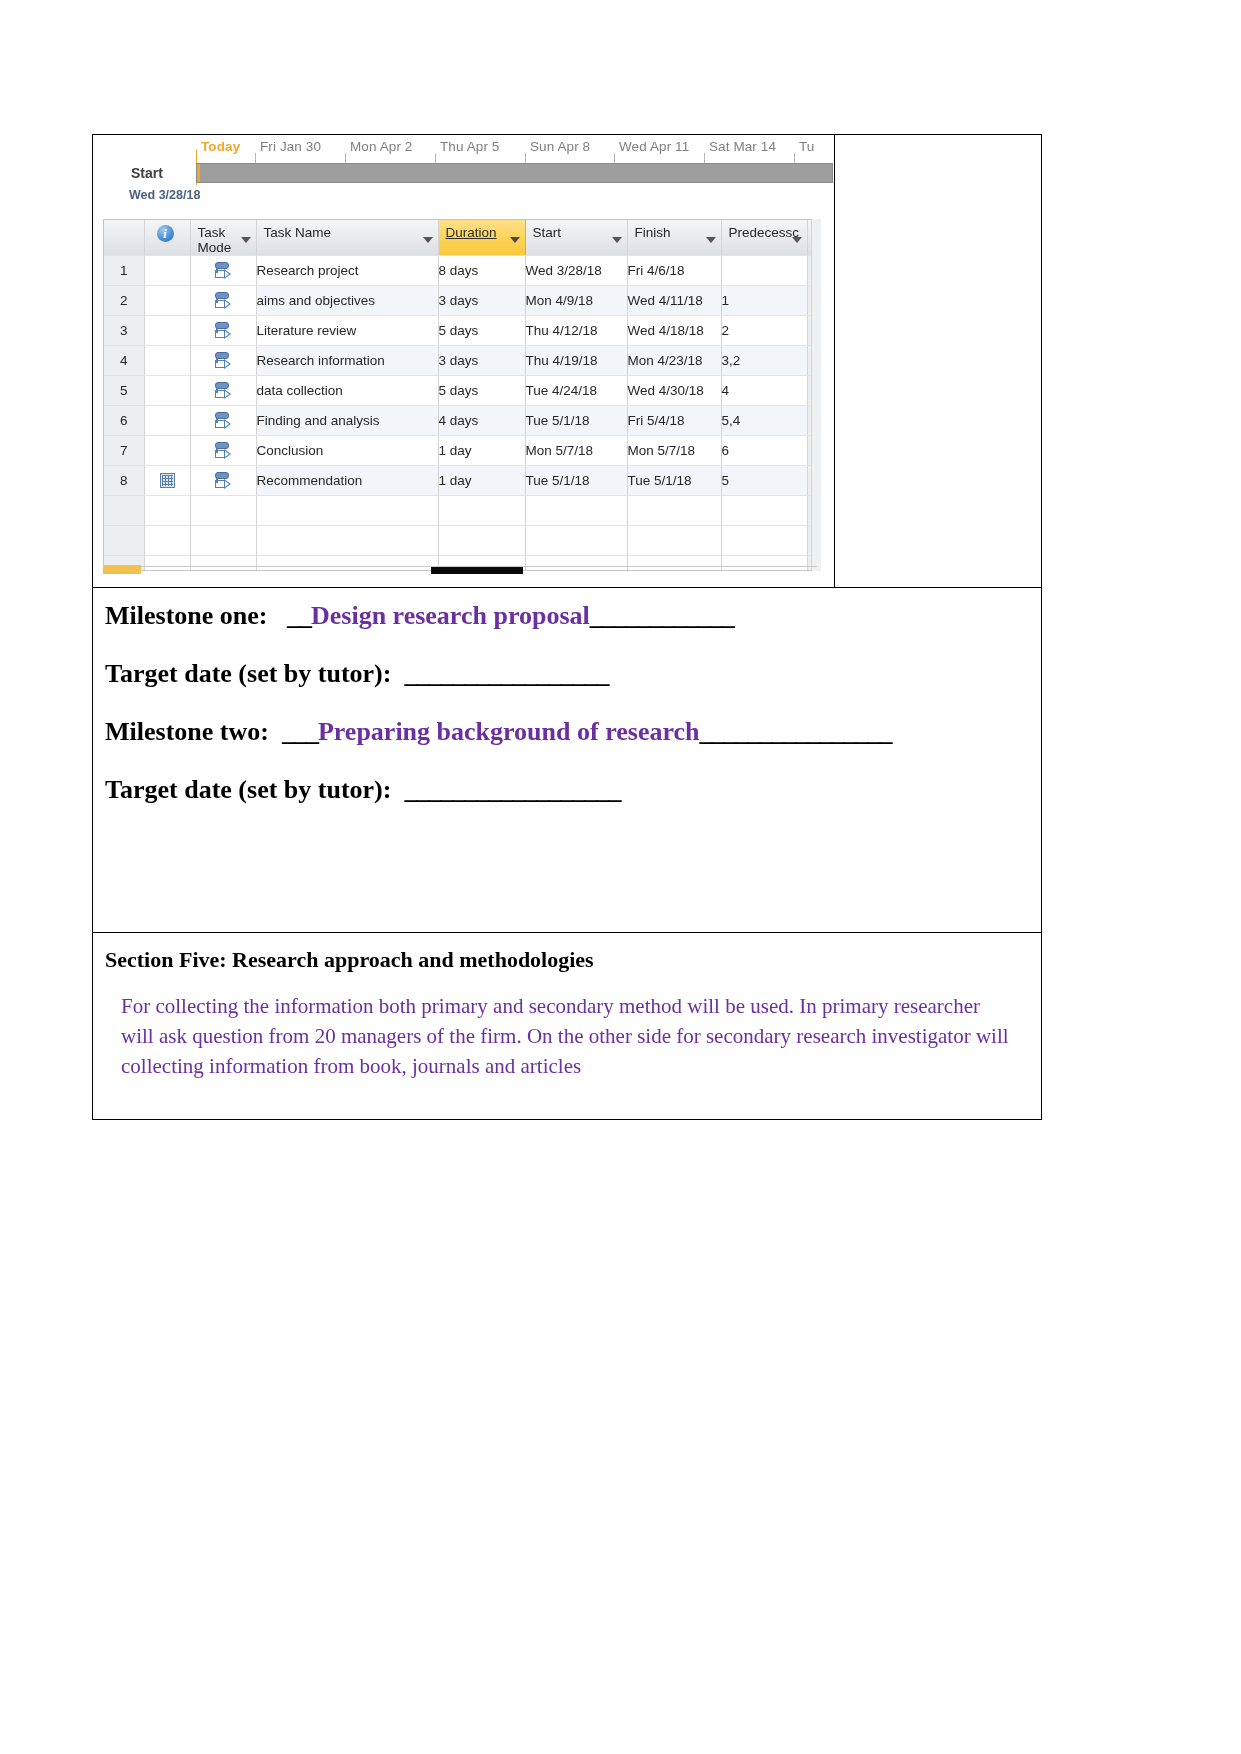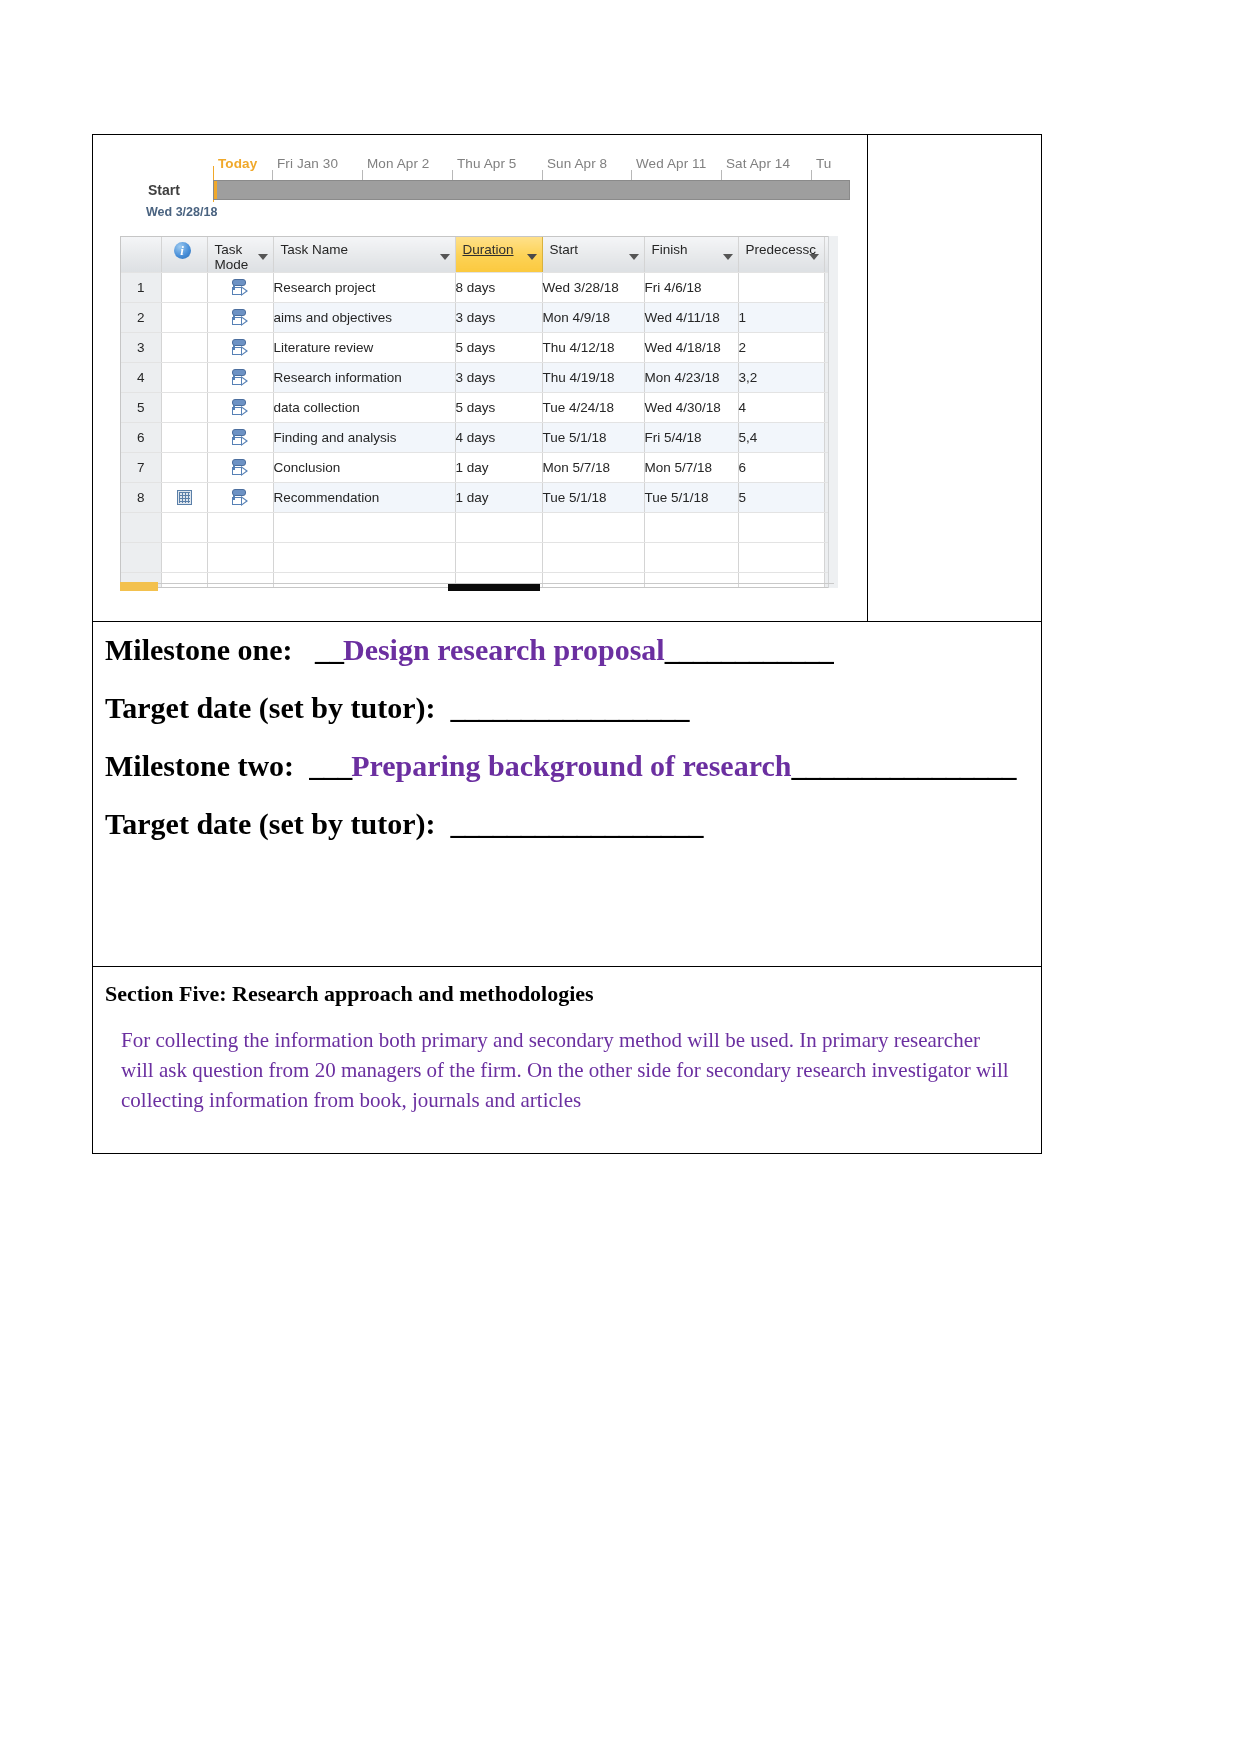--- a/index.html
+++ b/index.html
@@ -27,21 +27,21 @@
   .doc-table {
     position: absolute;
     left: 92px;
     top: 134px;
     width: 950px;
     border-collapse: collapse;
   }
   .doc-cell {
     border: 1.5px solid #000;
     vertical-align: top;
-    padding: 17px;
+    padding: 0;
   }
 
   
   .gantt-wrap {
     position: relative;
     width: 740px;
     height: 452px;
     background: #ffffff;
     overflow: hidden;
   }
@@ -340,21 +340,21 @@
     border-left: 1px solid #d2d4d6;
   }
 
   
   .milestone-cell {
     padding: 14px 12px 40px 12px;
     height: 290px;
   }
   .ms-line {
     font-family: "Liberation Serif", serif;
-    font-size: 30px;
+    font-size: 26px;
     font-weight: bold;
     color: #000;
     margin: 0 0 30px 0;
     line-height: 28px;
     white-space: nowrap;
   }
   .ms-line .fill {
     color: #6B2FA0;
     font-weight: bold;
   }
@@ -405,21 +405,21 @@
                   <div class="tl-label" style="left: 167px;">Fri Jan 30</div>
                   <div class="tl-tick" style="left: 252px;"></div>
                   <div class="tl-label" style="left: 257px;">Mon Apr 2</div>
                   <div class="tl-tick" style="left: 342px;"></div>
                   <div class="tl-label" style="left: 347px;">Thu Apr 5</div>
                   <div class="tl-tick" style="left: 432px;"></div>
                   <div class="tl-label" style="left: 437px;">Sun Apr 8</div>
                   <div class="tl-tick" style="left: 521px;"></div>
                   <div class="tl-label" style="left: 526px;">Wed Apr 11</div>
                   <div class="tl-tick" style="left: 611px;"></div>
-                  <div class="tl-label" style="left: 616px;">Sat Apr 14</div>
+                  <div class="tl-label" style="left: 616px;">Sat Mar 14</div>
                   <div class="tl-tick" style="left: 701px;"></div>
                   <div class="tl-label" style="left: 706px;">Tu</div>
                 </div>
             <div class="start-label">Start</div>
             <div class="start-date">Wed 3/28/18</div>
             <div class="start-bar">
               <div class="marker"></div>
             </div>
           </div>
 

